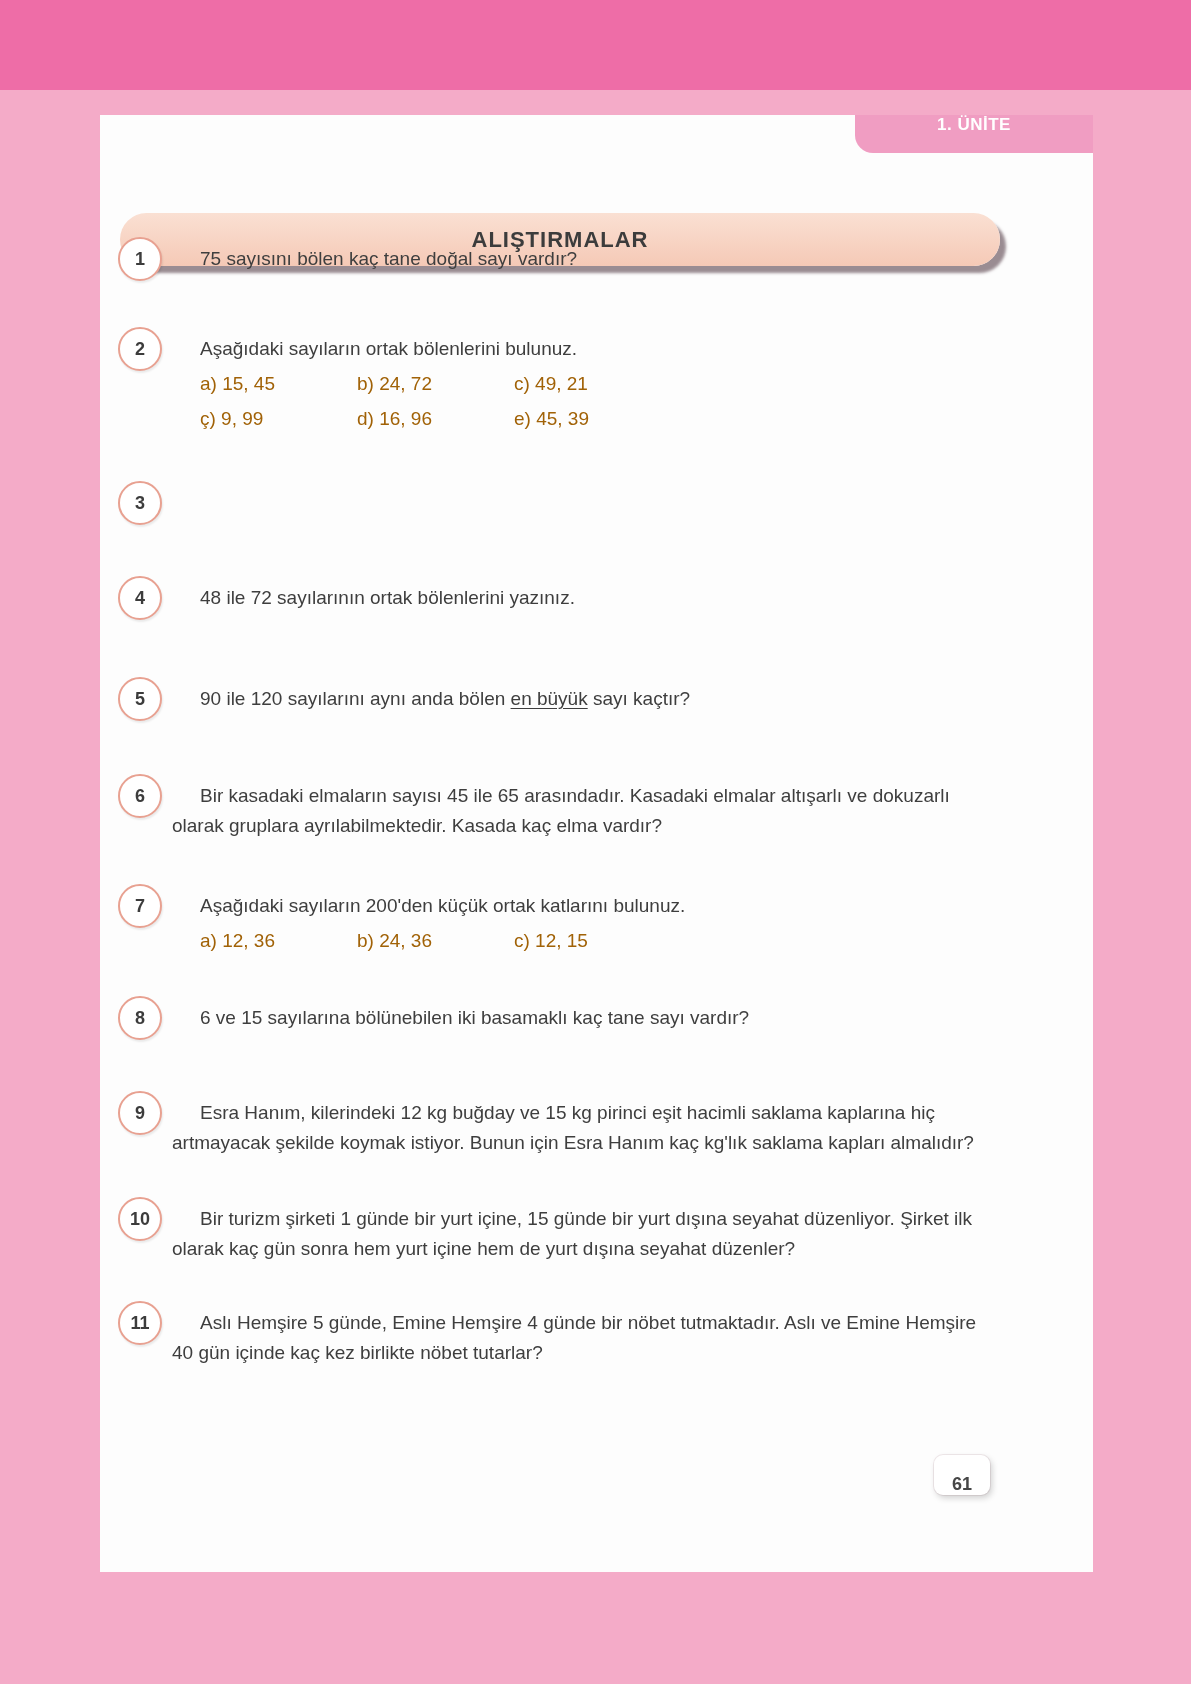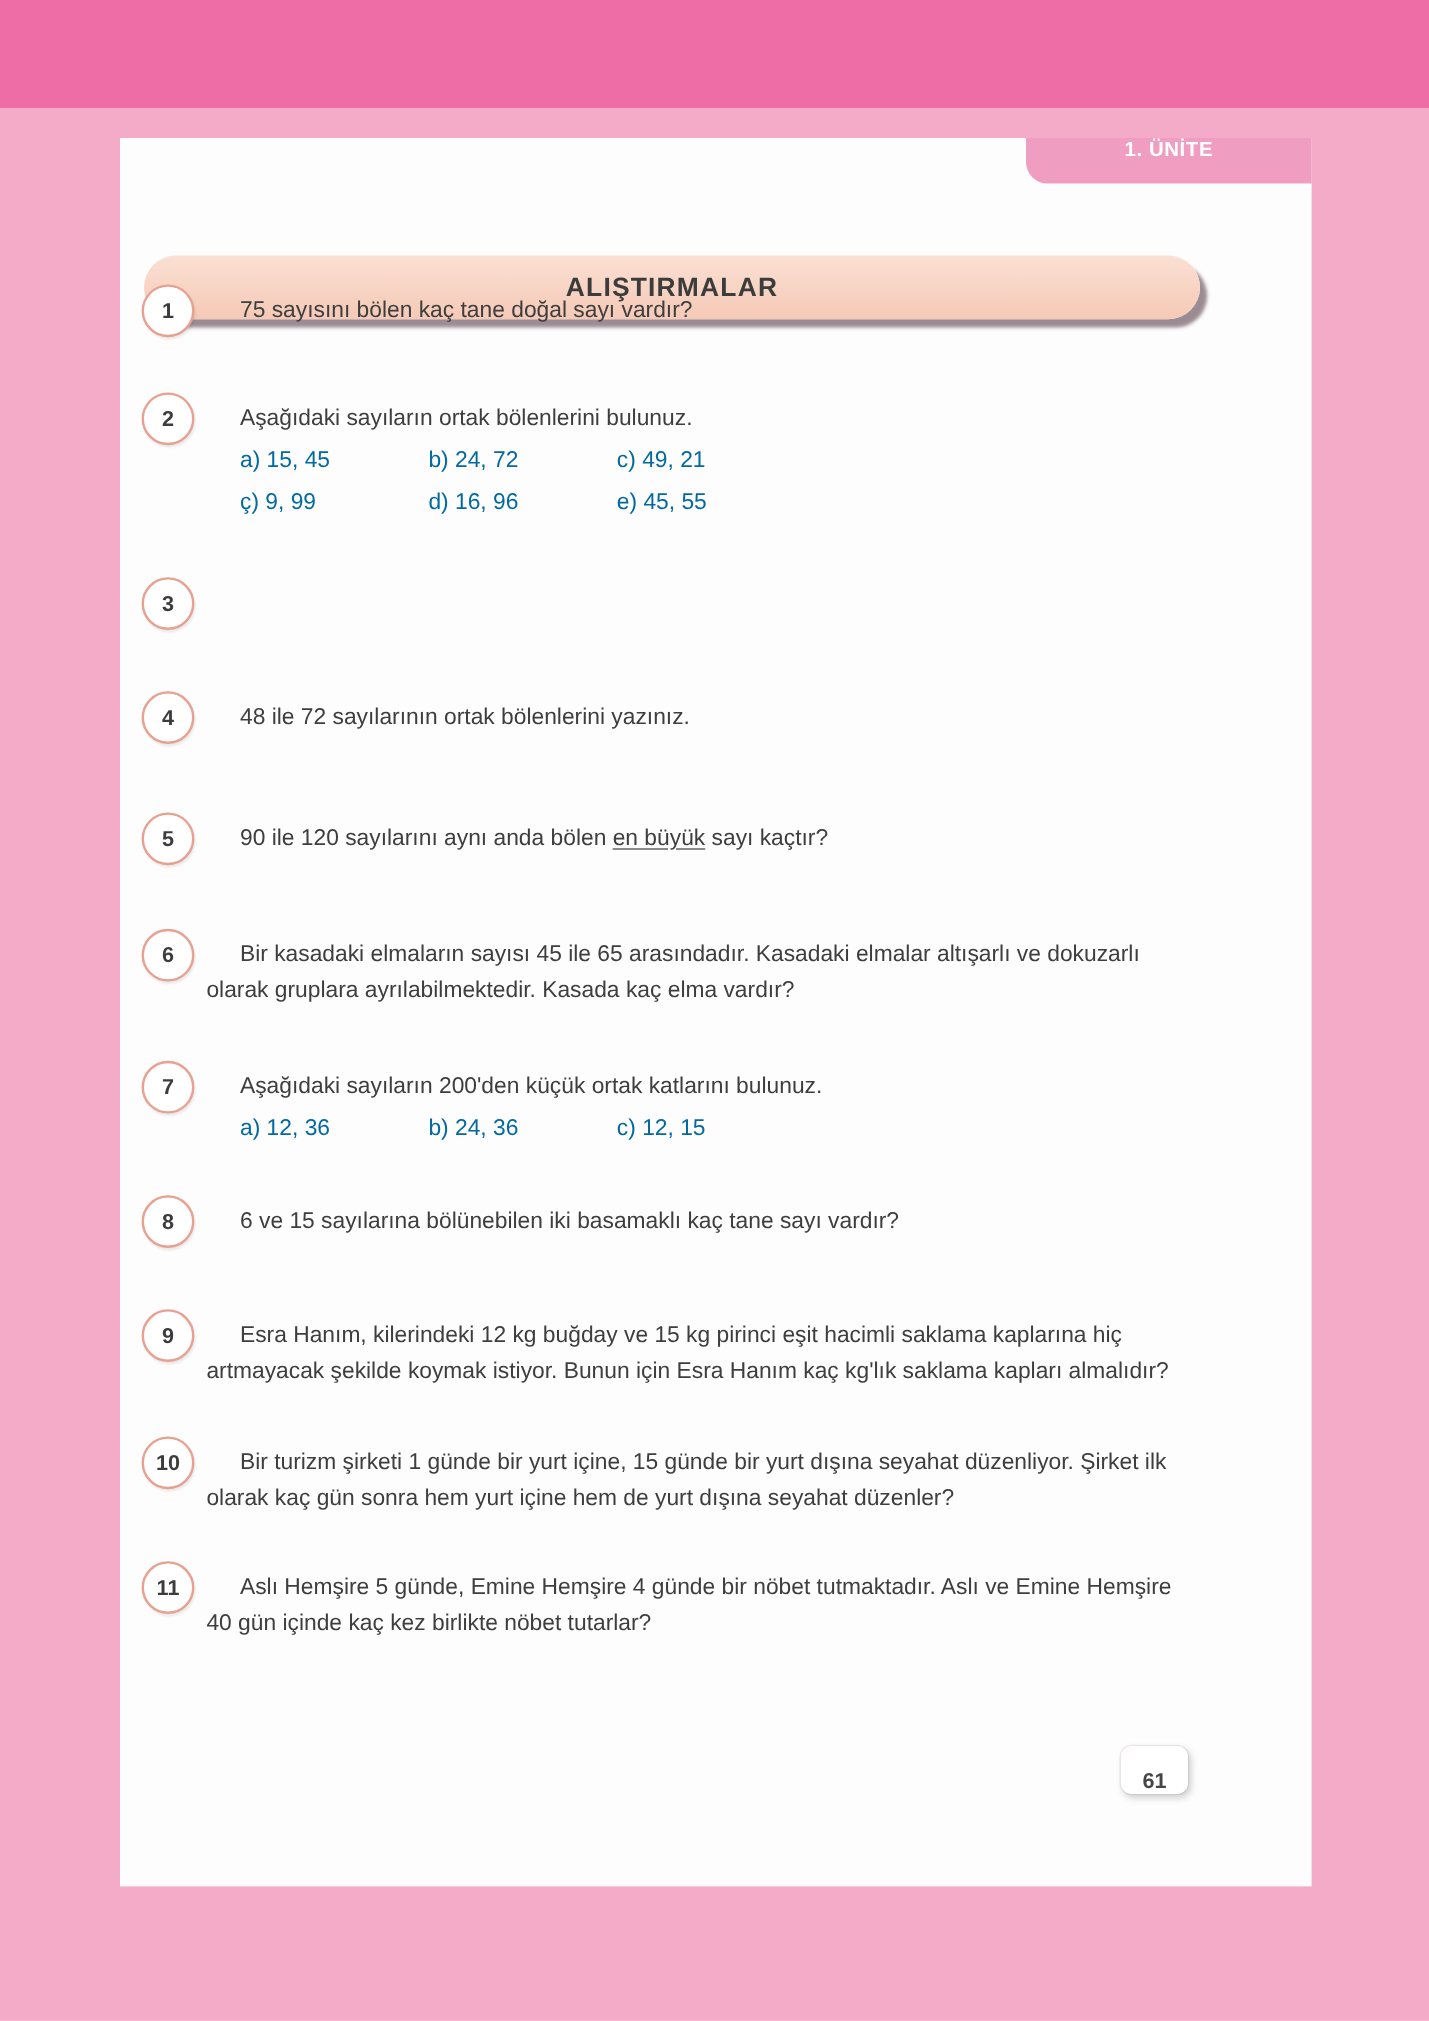--- a/index.html
+++ b/index.html
@@ -42,21 +42,21 @@
     display:flex;align-items:center;justify-content:center;
     font-weight:bold;font-size:18px;color:#3c3c3c;
     box-shadow:1px 2px 2px rgba(0,0,0,.08);
   }
   .qbody{
     margin-left:72px;margin-right:100px;padding-top:7px;
     font-size:19px;line-height:30px;color:#3e3e3e;text-indent:28px;
   }
   .options{
     display:flex;margin-left:100px;margin-right:100px;margin-top:5px;
-    font-size:19px;line-height:30px;color:#0369a1;
+    font-size:19px;line-height:30px;color:#a16207;
   }
   .options .opt{width:157px;}
   .options .opt:last-child{width:auto;}
   .ul{text-decoration:underline;text-underline-offset:3px;}
   .page-badge{
     position:absolute;right:103px;top:1340px;width:56px;height:40px;
     background:#ffffff;border-radius:9px;
     box-shadow:2px 3px 6px rgba(0,0,0,.18),0 0 0 1px #f1eaec;
     display:flex;align-items:flex-end;justify-content:center;
     font-weight:bold;font-size:18px;color:#464646;
@@ -86,21 +86,21 @@
     <div class="qnum">2</div>
     <div class="qbody">Aşağıdaki sayıların ortak bölenlerini bulunuz.</div>
     <div class="options">
       <div class="opt">a) 15, 45</div>
       <div class="opt">b) 24, 72</div>
       <div class="opt">c) 49, 21</div>
     </div>
     <div class="options">
       <div class="opt">ç) 9, 99</div>
       <div class="opt">d) 16, 96</div>
-      <div class="opt">e) 45, 55</div>
+      <div class="opt">e) 45, 39</div>
     </div>
   </div>
 
   <div class="exercise" style="top:366px">
     <div class="qnum">3</div>
   </div>
 
   <div class="exercise" style="top:461px">
     <div class="qnum">4</div>
     <div class="qbody">48 ile 72 sayılarının ortak bölenlerini yazınız.</div>

